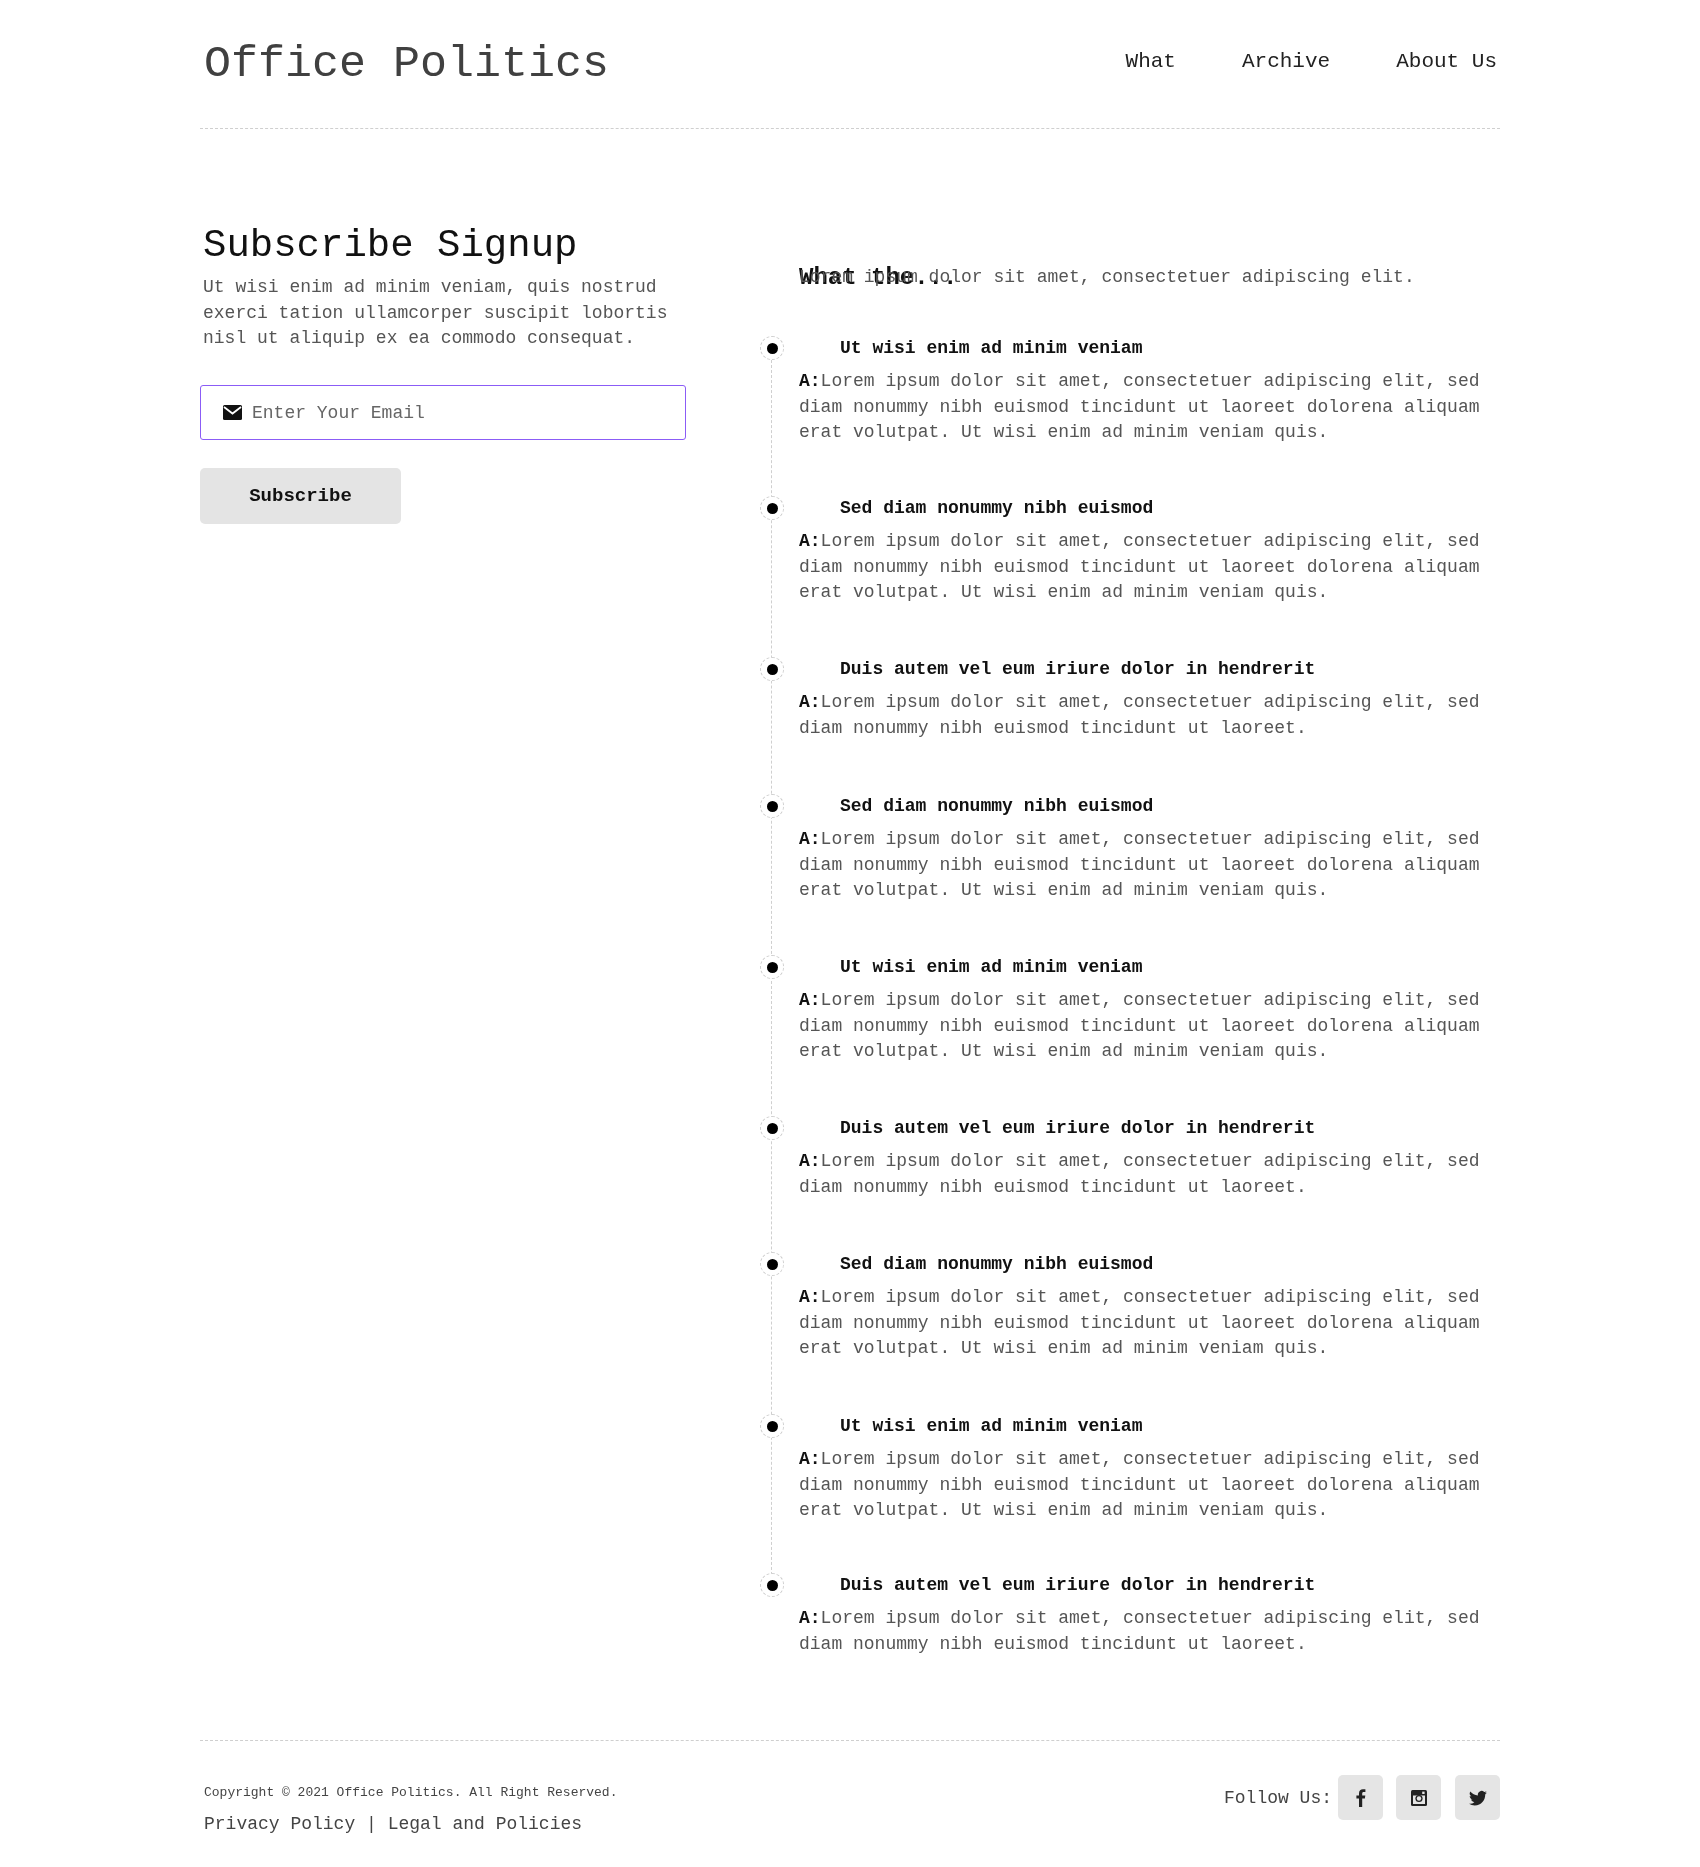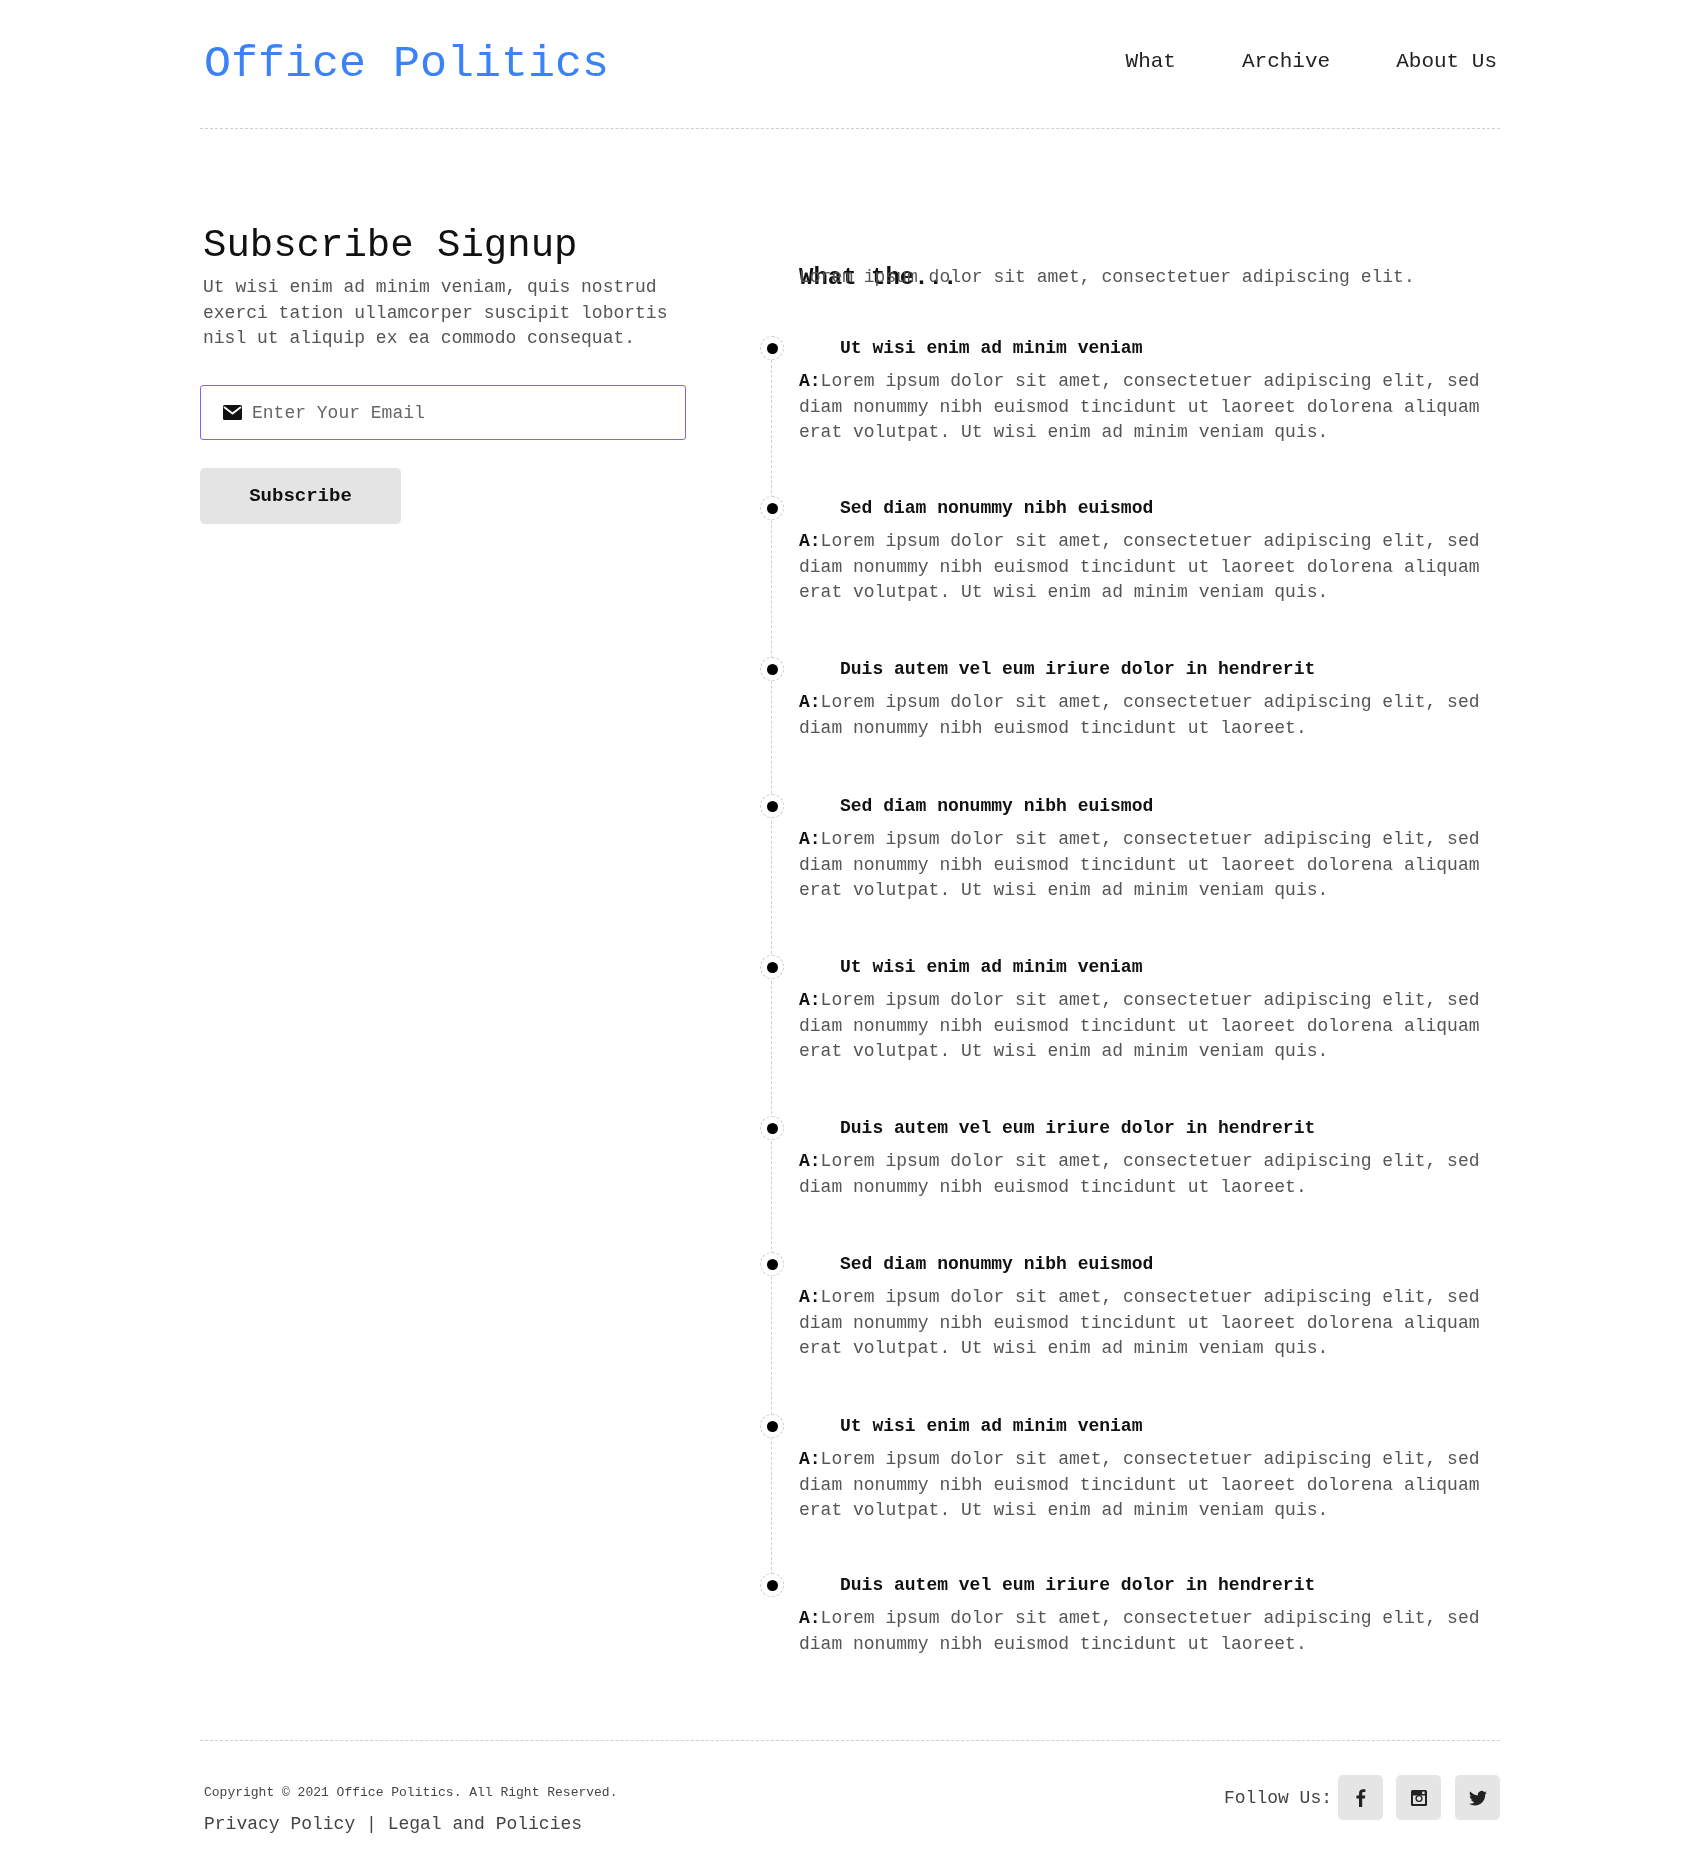--- a/index.html
+++ b/index.html
@@ -3,21 +3,21 @@
   <meta charset="utf-8">
   <style>
     * { box-sizing: border-box; margin: 0; padding: 0; }
     html, body { width: 1700px; height: 1867px; background: #ffffff; }
     body { font-family: "Liberation Mono", "DejaVu Sans Mono", monospace; color: #111; position: relative; overflow: hidden; }
 
     .container { position: absolute; left: 200px; width: 1300px; }
 
     
     .header { top: 0; height: 129px; border-bottom: 1px dashed #cfcfcf; }
-    .site-title { position: absolute; left: 4px; top: 38px; font-size: 45px; font-weight: normal; color: #3b82f6; letter-spacing: 0px; line-height: 54px; }
+    .site-title { position: absolute; left: 4px; top: 38px; font-size: 45px; font-weight: normal; color: #404040; letter-spacing: 0px; line-height: 54px; }
     .nav { position: absolute; right: 3px; top: 48px; display: flex; gap: 0; }
     .nav a { display: block; font-size: 21px; color: #222; text-decoration: none; line-height: 28px; margin-left: 66px; }
 
     
     .left { position: absolute; left: 200px; top: 0; width: 486px; }
     .nl-title { position: absolute; left: 3px; top: 222px; font-size: 39px; font-weight: normal; line-height: 48px; white-space: nowrap; color: #111; }
     .nl-text { position: absolute; left: 3px; top: 275px; width: 500px; font-size: 18px; line-height: 25.5px; color: #555; }
     .email-box { position: absolute; left: 0; top: 385px; width: 486px; height: 55px; border: 1px solid #8b5cf6; border-radius: 3px; background: #fff; display: flex; align-items: center; padding-left: 22px; }
     .email-box svg { width: 19px; height: 15px; margin-right: 10px; flex: none; }
     .email-box input { border: none; outline: none; font-family: "Liberation Mono", "DejaVu Sans Mono", monospace; font-size: 18px; color: #333; width: 420px; background: transparent; }

